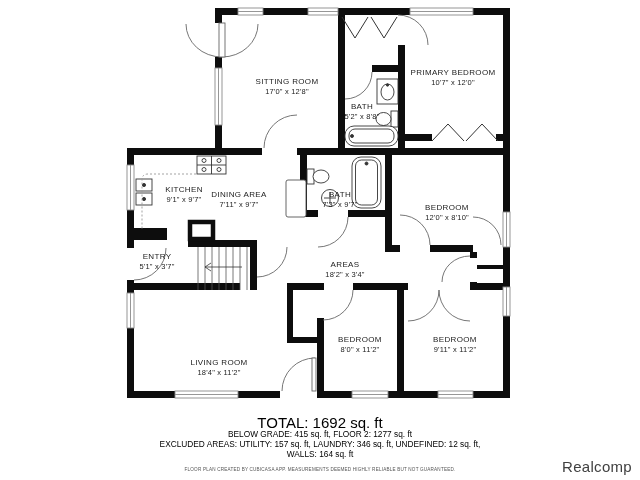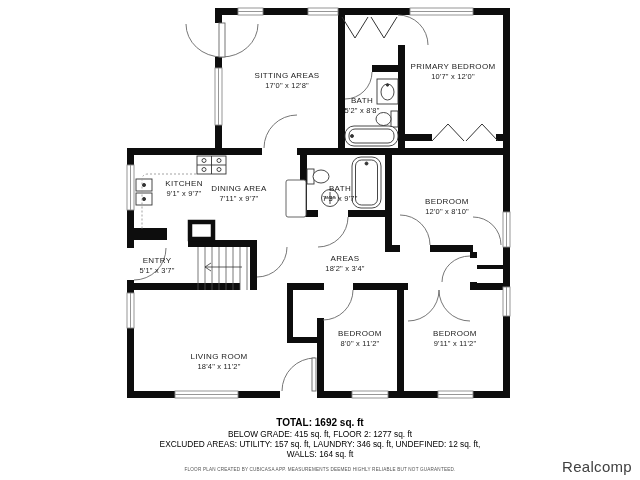--- a/index.html
+++ b/index.html
@@ -1,26 +1,26 @@
 <!DOCTYPE html>
 <html><head>
 <meta charset="utf-8">
 <style>
   html,body{margin:0;padding:0;background:#fff;}
   body{width:640px;height:480px;overflow:hidden;position:relative;
        font-family:"Liberation Sans", sans-serif;}
   #stage{position:absolute;inset:0;width:640px;height:480px;background:#fff;}
   svg{position:absolute;left:0;top:0;}
   .room{position:absolute;transform:translateX(-50%);text-align:center;
-        white-space:nowrap;color:#1b1b1b;z-index:3;}
+        white-space:nowrap;color:#1b1b1b;z-index:3;margin-top:6px;}
   .rname{font-size:8px;letter-spacing:.35px;font-weight:500;}
   .rdims{font-size:7.5px;margin-top:1px;letter-spacing:.2px;}
   .summary{position:absolute;left:0;right:0;top:418px;text-align:center;
            color:#000;z-index:3;}
-  .summary .total{font-weight:bold;font-size:10px;line-height:10.5px;}
+  .summary .total{font-weight:normal;font-size:15px;line-height:10.5px;}
   .summary .sline{font-size:8.3px;line-height:10.3px;}
   .disclaimer{position:absolute;left:0;right:0;top:467px;text-align:center;
               font-size:4.6px;color:#555;letter-spacing:.2px;z-index:3;}
   .watermark{position:absolute;right:8px;top:458px;font-size:15px;
              color:#404040;letter-spacing:.3px;z-index:3;}
 </style>
 </head>
 <body>
 
 <div id="stage">
@@ -223,21 +223,21 @@
         <ellipse cx="321" cy="176.5" rx="8" ry="6.5"></ellipse>
   </g>
   <g stroke="#333" stroke-width="0.9" fill="#fff">
     <circle cx="330" cy="198" r="8.5"></circle>
     <line x1="330" y1="192" x2="330" y2="204"></line>
         <line x1="324" y1="198" x2="336" y2="198"></line>
   </g>
 </svg>
 
 <div class="room" style="left:287px;top:71px">
-  <div class="rname">SITTING AREAS</div>
+  <div class="rname">SITTING ROOM</div>
   <div class="rdims">17'0" x 12'8"</div>
 </div>
 <div class="room" style="left:362px;top:96px">
   <div class="rname">BATH</div>
   <div class="rdims">5'2" x 8'8"</div>
 </div>
 <div class="room" style="left:453px;top:62px">
   <div class="rname">PRIMARY BEDROOM</div>
   <div class="rdims">10'7" x 12'0"</div>
 </div>
@@ -250,21 +250,21 @@
   <div class="rdims">7'11" x 9'7"</div>
 </div>
 <div class="room" style="left:340px;top:184px">
   <div class="rname">BATH</div>
   <div class="rdims">7'3" x 9'7"</div>
 </div>
 <div class="room" style="left:447px;top:197px">
   <div class="rname">BEDROOM</div>
   <div class="rdims">12'0" x 8'10"</div>
 </div>
-<div class="room" style="left:157px;top:256px">
+<div class="room" style="left:157px;top:246px">
   <div class="rname">ENTRY</div>
   <div class="rdims">5'1" x 3'7"</div>
 </div>
 <div class="room" style="left:345px;top:254px">
   <div class="rname">AREAS</div>
   <div class="rdims">18'2" x 3'4"</div>
 </div>
 <div class="room" style="left:219px;top:352px">
   <div class="rname">LIVING ROOM</div>
   <div class="rdims">18'4" x 11'2"</div>

